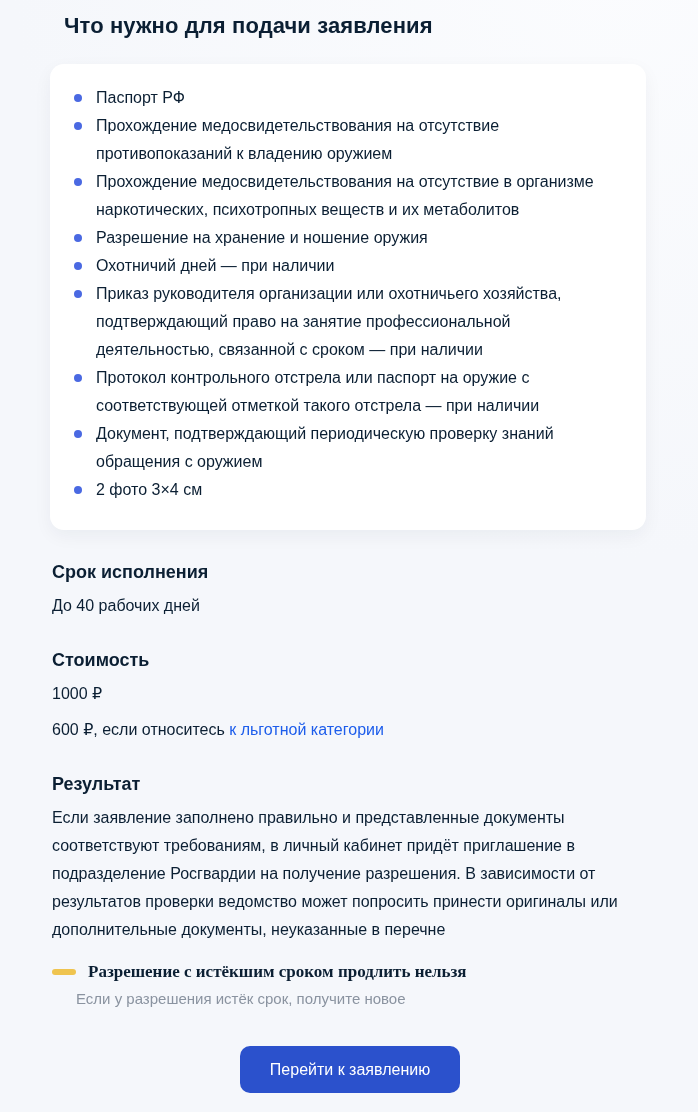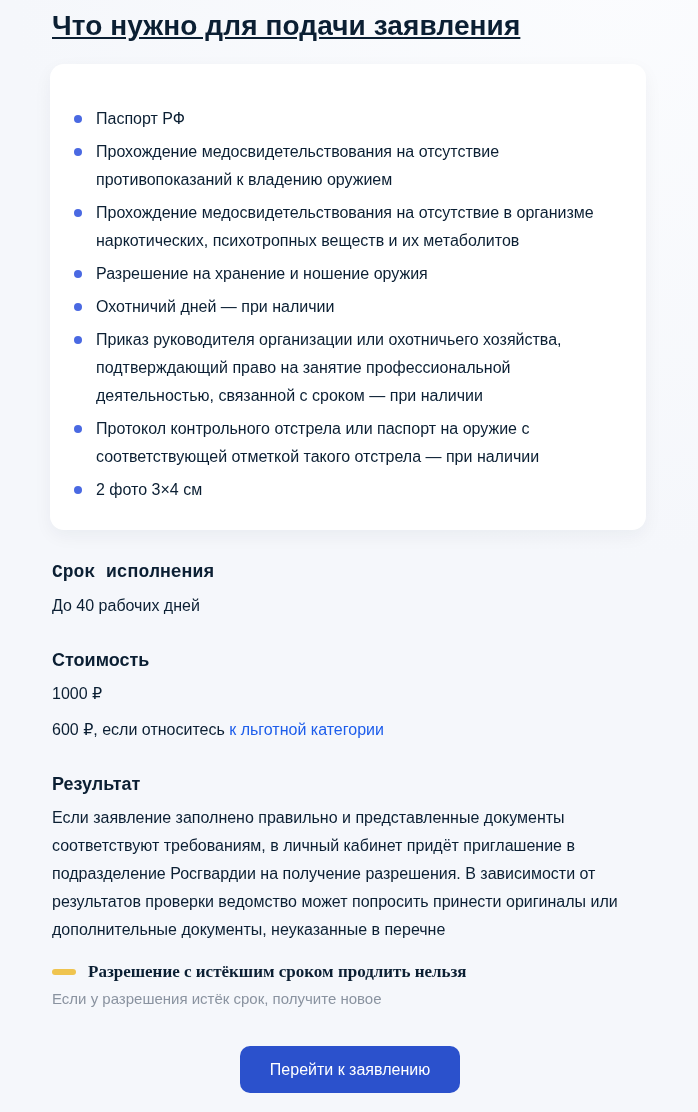--- a/index.html
+++ b/index.html
@@ -19,63 +19,61 @@
     height:1112px;
     font-family:"Liberation Sans","DejaVu Sans",sans-serif;
     color:var(--navy);
     background:radial-gradient(circle at 88% -4%, #fbfcfe 0%, var(--bg) 46%), var(--bg);
     overflow:hidden;
   }
   .page{
     padding:12px 50px 0 52px;
   }
   .page-title{
-    font-size:28px;
+    font-size:22px;
     font-weight:bold;
     line-height:28px;
-    margin:0 0 24px 0;
+    margin:0 0 24px 12px;
     letter-spacing:0.1px;
-    text-decoration:underline;
   }
   .card{
     background:var(--card);
     border-radius:14px;
     box-shadow:0 6px 18px rgba(11,31,51,0.05);
     padding:20px 40px 26px 22px;
     margin:0 0 30px -2px;
     width:596px;
   }
   ul.req-list{
     list-style:none;
     margin:0;
     padding:0;
   }
   ul.req-list li{
     display:flex;
     align-items:flex-start;
     font-size:16px;
     line-height:28px;
-    margin-top:21px;
-  }
-  ul.req-list li + li{margin-top:5px;}
+  }
+  ul.req-list li + li{}
   .bullet{
     flex:none;
     width:8px;
     height:8px;
     border-radius:50%;
     background:var(--bullet);
     margin:10px 14px 0 2px;
   }
   .section-heading{
     font-size:18px;
     font-weight:bold;
     line-height:24px;
     margin:28px 0 0 0;
   }
-  .section-heading.first{margin-top:5px;font-family:Liberation Mono, monospace;}
+  .section-heading.first{margin-top:5px;}
   .section-text{
     font-size:16px;
     line-height:28px;
     margin:8px 0 0 0;
     max-width:590px;
   }
   .link{
     color:var(--link);
     text-decoration:none;
     cursor:pointer;
@@ -99,20 +97,21 @@
     font-size:17px;
     font-weight:bold;
     line-height:24px;
     font-family:Liberation Serif, serif;
   }
   .note-subtitle{
     font-size:15px;
     line-height:22px;
     color:var(--gray);
     margin-top:4px;
+    margin-left:24px;
   }
   .cta-row{
     margin-top:36px;
     text-align:center;
   }
   .cta-button{
     display:inline-block;
     background:var(--button);
     color:#fff;
     font-family:inherit;
@@ -162,20 +161,24 @@
         <li>
           <span class="bullet"></span>
           <span>Приказ руководителя организации или охотничьего хозяйства, подтверждающий право на занятие профессиональной деятельностью, связанной с сроком — при наличии</span>
         </li>
 
         <li>
           <span class="bullet"></span>
           <span>Протокол контрольного отстрела или паспорт на оружие с соответствующей отметкой такого отстрела — при наличии</span>
         </li>
 
+        <li>
+          <span class="bullet"></span>
+          <span>Документ, подтверждающий периодическую проверку знаний обращения с оружием</span>
+        </li>
 
         <li>
           <span class="bullet"></span>
           <span>2 фото 3×4 см</span>
         </li>
       </ul>
   </div>
 
   <h2 class="section-heading first">Срок исполнения</h2>
   <p class="section-text">До 40 рабочих дней</p>

